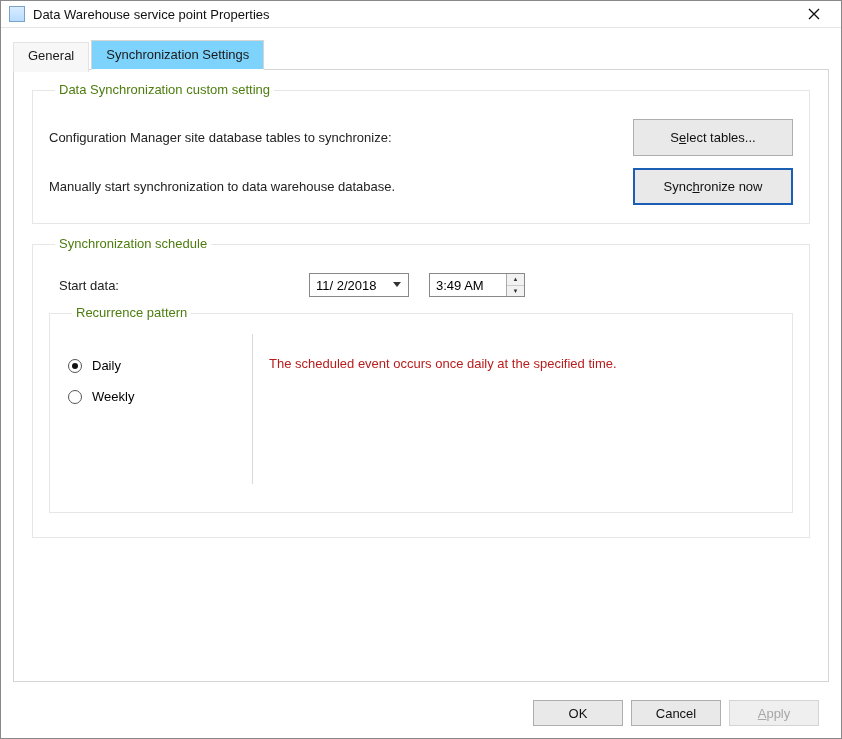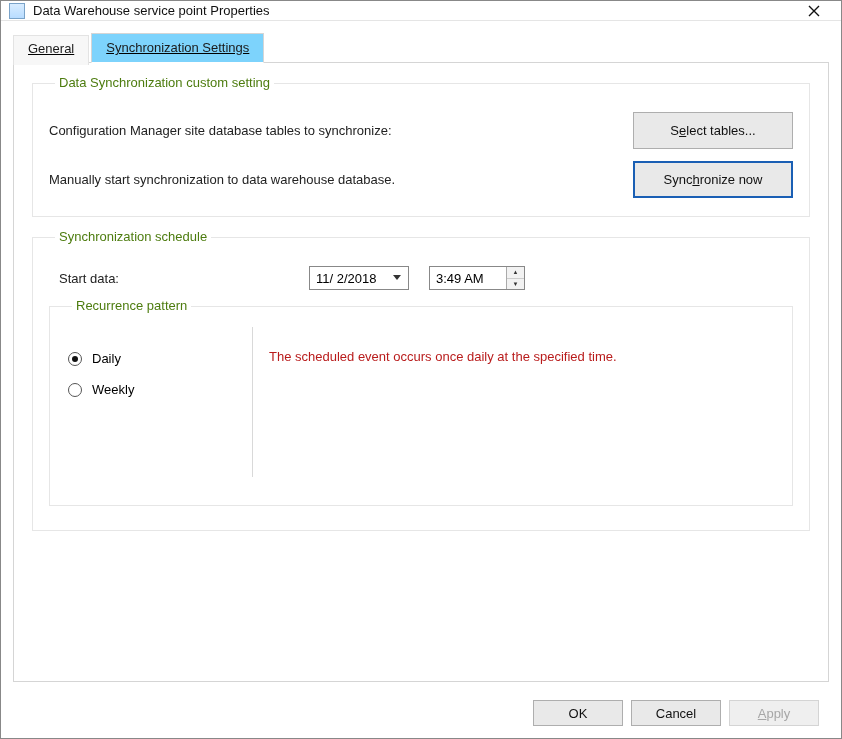--- a/index.html
+++ b/index.html
@@ -12,21 +12,21 @@
   }
   .window {
     width: 842px;
     height: 739px;
     border: 1px solid #888;
     background: #fff;
     display: flex;
     flex-direction: column;
   }
   .titlebar {
-    height: 20px;
+    height: 27px;
     display: flex;
     align-items: center;
     padding: 0 4px 0 8px;
     background: #fff;
     border-bottom: 1px solid #e5e5e5;
   }
   .titlebar .icon {
     width: 16px; height: 16px;
     margin-right: 8px;
     border: 1px solid #7aa3c9;
@@ -44,21 +44,20 @@
     flex: 1;
     padding: 12px 12px 8px 12px;
     display: flex;
     flex-direction: column;
   }
   .tabs {
     display: flex;
     position: relative;
     margin-bottom: -1px;
     z-index: 2;
-    text-decoration: underline;
   }
   .tab {
     padding: 6px 14px 7px;
     border: 1px solid #d5d5d5;
     border-bottom: none;
     background: #fff;
     color: #1a1a1a;
     cursor: pointer;
     margin-right: 2px;
     position: relative;

